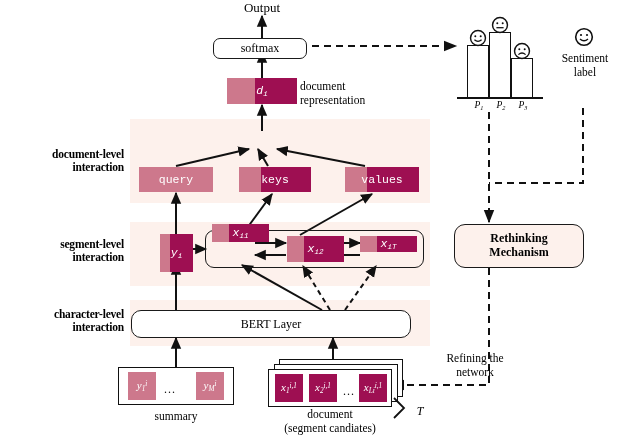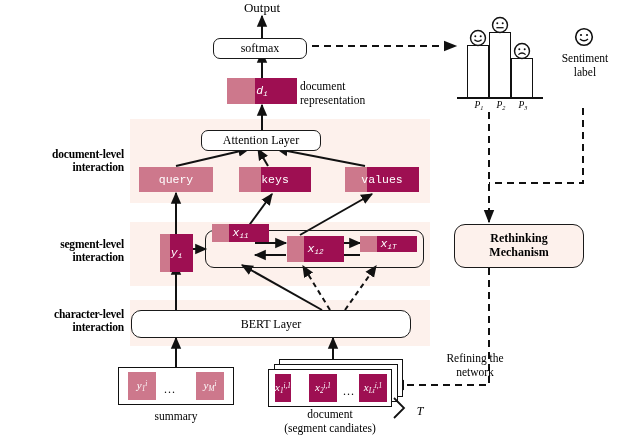--- a/index.html
+++ b/index.html
@@ -134,21 +134,20 @@
   <div class="cell dual40" style="left:227px;top:78px;width:70px;height:26px;">
     <span class="txt">
       <i class="v">d</i><sub>i</sub>
     </span>
   </div>
   <div class="plain" style="left:300px;top:80px;width:130px;text-align:left;">
     <span>document</span><br>
     <span>representation</span>
   </div>
 
-  <div class="rbox" style="left:201px;top:130px;width:120px;height:21px;">Attention Layer</div>
 
   <div class="cell pink" style="left:139px;top:167px;width:74px;height:25px;">
     <span class="txt">query</span>
   </div>
   <div class="cell dual" style="left:239px;top:167px;width:72px;height:25px;">
     <span class="txt">keys</span>
   </div>
   <div class="cell dual" style="left:345px;top:167px;width:74px;height:25px;">
     <span class="txt">values</span>
   </div>
@@ -190,21 +189,21 @@
     <span>
       <i class="v">y</i><sub>M</sub><sup>i</sup>
     </span>
   </div>
   <div class="plain" style="left:126px;top:410px;width:100px;">summary</div>
 
   <div class="sqbox" style="left:279px;top:359px;width:124px;height:38px;"></div>
   <div class="sqbox" style="left:274px;top:364px;width:124px;height:38px;"></div>
   <div class="sqbox" style="left:268px;top:369px;width:124px;height:38px;"></div>
 
-  <div class="tok dark" style="left:275px;top:374px;width:16px;height:28px;">
+  <div class="tok dark" style="left:275px;top:374px;width:28px;height:28px;">
     <span>
       <i class="v">x</i><sub>1</sub><sup>i,1</sup>
     </span>
   </div>
   <div class="tok dark" style="left:309px;top:374px;width:28px;height:28px;">
     <span>
       <i class="v">x</i><sub>2</sub><sup>i,1</sup>
     </span>
   </div>
   <div class="dots" style="left:343px;top:384px;">...</div>

